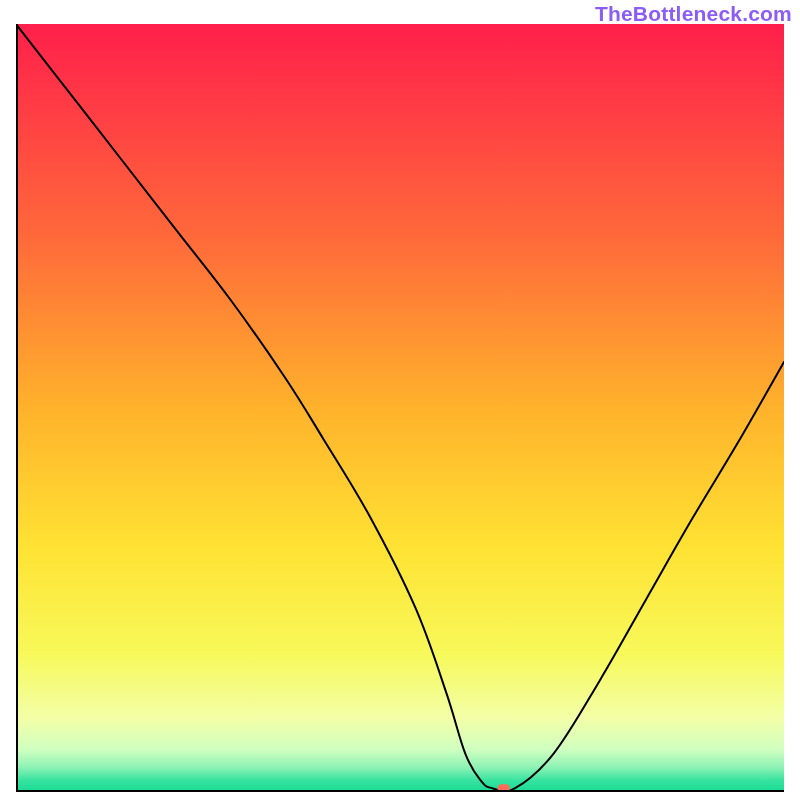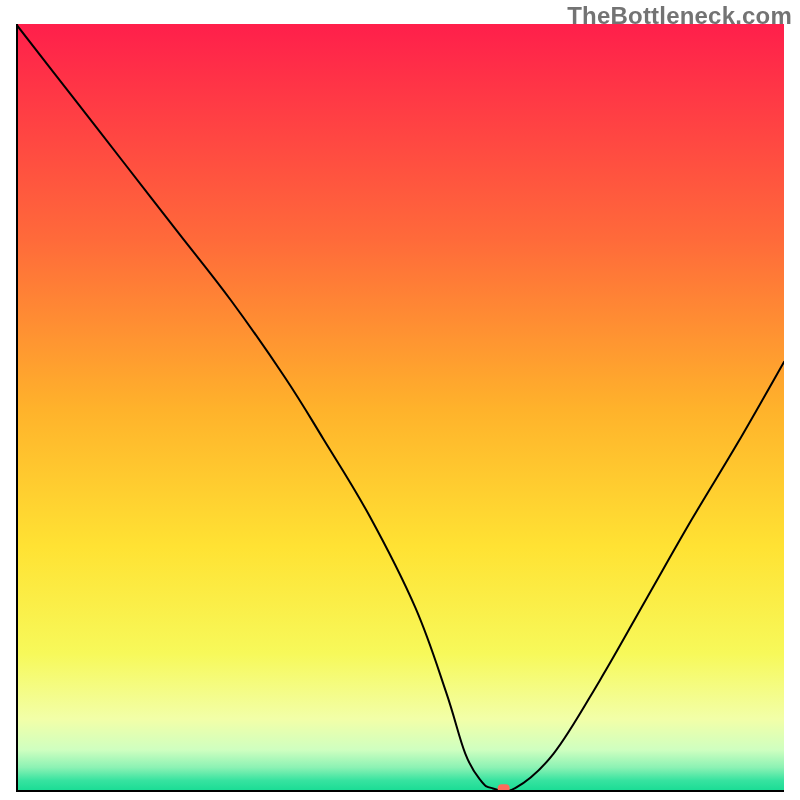--- a/index.html
+++ b/index.html
@@ -7,23 +7,23 @@
     padding: 0;
     width: 800px;
     height: 800px;
     background: #ffffff;
     font-family: Arial, Helvetica, sans-serif;
   }
   .watermark {
     position: absolute;
     top: 2px;
     right: 8px;
-    font-size: 24px;
+    font-size: 21px;
     font-weight: bold;
-    color: #737373;
+    color: #8b5cf6;
     letter-spacing: 0.2px;
     user-select: none;
   }
   .plot {
     position: absolute;
     left: 16px;
     top: 24px;
     width: 768px;
     height: 768px;
   }

